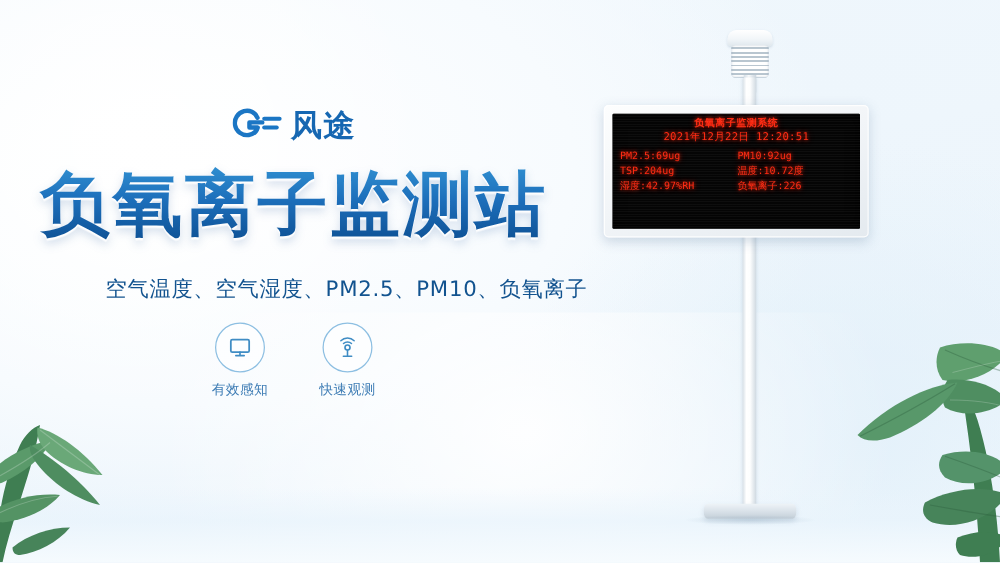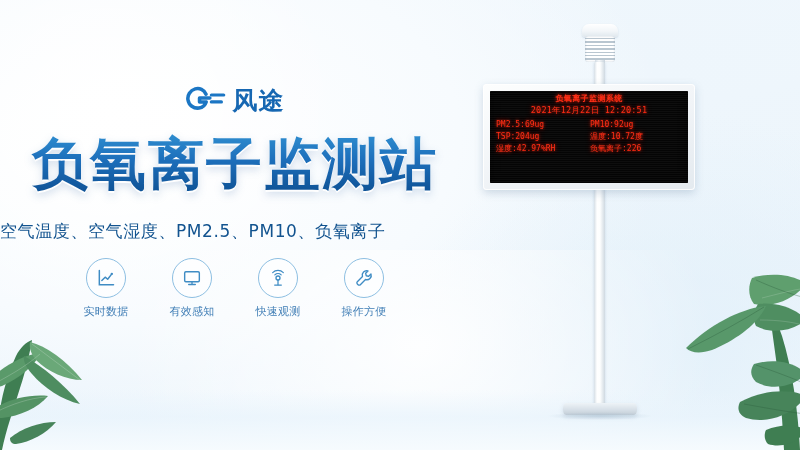--- a/index.html
+++ b/index.html
@@ -37,21 +37,21 @@
     line-height:1;font-family:"DejaVu Sans","Liberation Sans",sans-serif;}
 
   .headline{position:absolute;left:0;right:0;top:133px;text-align:center;
     font-size:56px;font-weight:bold;letter-spacing:2px;line-height:1.12;
     font-family:"DejaVu Sans","Liberation Sans",sans-serif;
     background:linear-gradient(180deg,#2f8ed0 0%,#1d6fbb 42%,#0d4f92 100%);
     -webkit-background-clip:text;background-clip:text;color:transparent;
     -webkit-text-stroke:0px;
     filter:drop-shadow(0 2px 0 rgba(255,255,255,.95)) drop-shadow(0 3px 4px rgba(20,80,150,.18));}
 
-  .subline{position:absolute;left:0;right:0;top:220px;text-align:left;
+  .subline{position:absolute;left:0;right:0;top:220px;text-align:right;
     font-size:17px;color:#12538f;letter-spacing:.6px;font-weight:500;
     font-family:"DejaVu Sans","Liberation Sans",sans-serif;}
 
   .features{position:absolute;left:0;right:0;top:258px;
     display:flex;justify-content:center;gap:26px;}
   .feat{width:60px;display:flex;flex-direction:column;align-items:center;gap:6px;}
   .feat-circle{width:38px;height:38px;border-radius:50%;
     border:1.6px solid #8dbfe2;display:flex;align-items:center;justify-content:center;
     background:rgba(255,255,255,.55);}
   .feat-label{font-size:11px;color:#3f7db5;letter-spacing:.3px;white-space:nowrap;
@@ -125,30 +125,20 @@
       </svg>
       <span class="logo-text">风途</span>
     </div>
 
     <div class="headline">负氧离子监测站</div>
 
     <div class="subline">空气温度、空气湿度、PM2.5、PM10、负氧离子</div>
 
     <div class="features">
 
-      <div class="feat">
-        <div class="feat-circle">
-          <svg width="20" height="20" viewBox="0 0 24 24">
-            <path d="M4 3 L4 20 L21 20" fill="none" stroke="#3f8cc4" stroke-width="1.8" stroke-linecap="round"></path>
-            <path d="M7 15 L11 11 L14 13.5 L19 7" fill="none" stroke="#3f8cc4" stroke-width="1.8" stroke-linecap="round" stroke-linejoin="round"></path>
-            <circle cx="19" cy="7" r="1.4" fill="#3f8cc4"></circle>
-          </svg>
-        </div>
-        <div class="feat-label">实时数据</div>
-      </div>
 
       <div class="feat">
         <div class="feat-circle">
           <svg width="20" height="20" viewBox="0 0 24 24">
             <rect x="3.2" y="4.5" width="17.6" height="12" rx="1.4" fill="none" stroke="#3f8cc4" stroke-width="1.7"></rect>
             <path d="M12 16.5 L12 19.4" stroke="#3f8cc4" stroke-width="1.6" stroke-linecap="round"></path>
             <path d="M8 19.8 L16 19.8" stroke="#3f8cc4" stroke-width="1.6" stroke-linecap="round"></path>
           </svg>
         </div>
         <div class="feat-label">有效感知</div>
@@ -160,28 +150,20 @@
             <circle cx="12" cy="12" r="2.4" fill="none" stroke="#3f8cc4" stroke-width="1.6"></circle>
             <path d="M8.2 8.2 A5.4 5.4 0 0 1 15.8 8.2" fill="none" stroke="#3f8cc4" stroke-width="1.5" stroke-linecap="round"></path>
             <path d="M5.6 5.6 A9 9 0 0 1 18.4 5.6" fill="none" stroke="#3f8cc4" stroke-width="1.4" stroke-linecap="round"></path>
             <path d="M12 14.6 L12 20" stroke="#3f8cc4" stroke-width="1.5" stroke-linecap="round"></path>
             <path d="M8 20.4 L16 20.4" stroke="#3f8cc4" stroke-width="1.5" stroke-linecap="round"></path>
           </svg>
         </div>
         <div class="feat-label">快速观测</div>
       </div>
 
-      <div class="feat">
-        <div class="feat-circle">
-          <svg width="20" height="20" viewBox="0 0 24 24">
-            <path d="M16.8 3.6 a5.2 5.2 0 0 0 -6.6 6.6 L4 16.4 a1.9 1.9 0 0 0 0 2.7 l0.9 0.9 a1.9 1.9 0 0 0 2.7 0 l6.2 -6.2 a5.2 5.2 0 0 0 6.6 -6.6 L17.6 10 l-2.9 -0.7 L14 6.4 Z" fill="none" stroke="#3f8cc4" stroke-width="1.6" stroke-linejoin="round"></path>
-          </svg>
-        </div>
-        <div class="feat-label">操作方便</div>
-      </div>
 
     </div>
   </div>
 
   <div class="station">
 
     <div class="sensor">
       <div class="sensor-cap"></div>
       <div class="sensor-body"></div>
       <div class="sensor-stem"></div>

